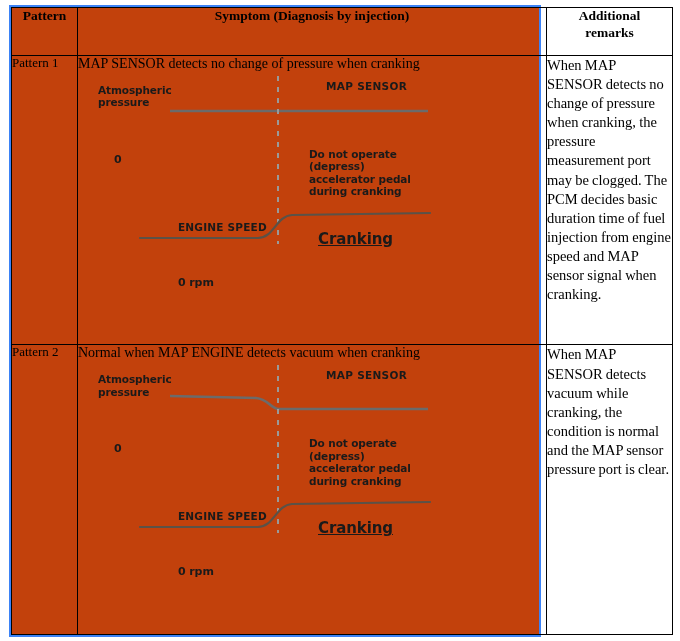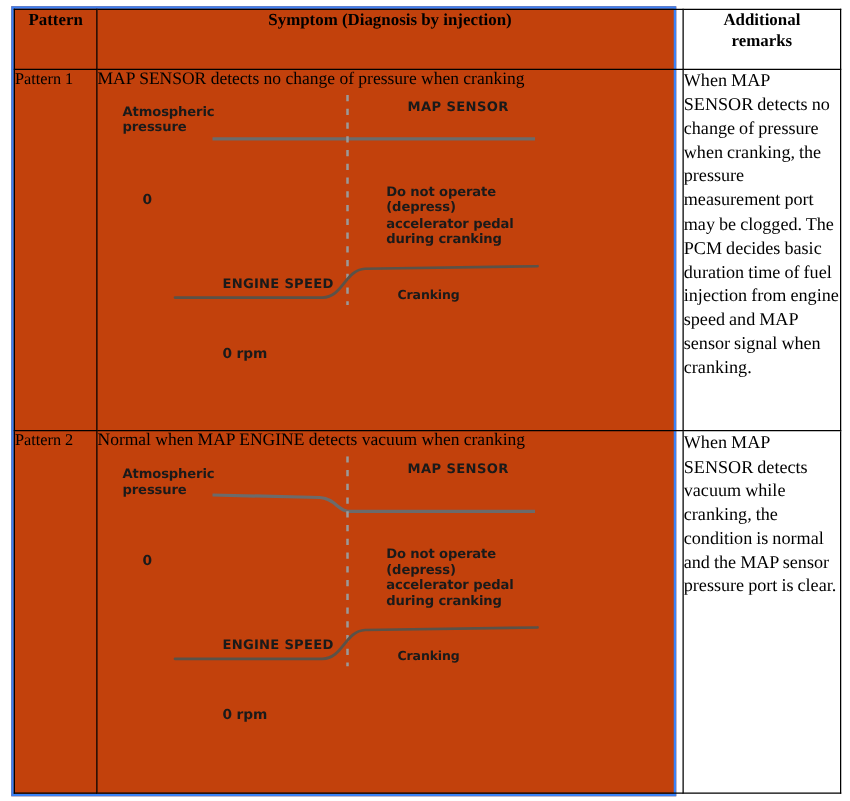--- a/index.html
+++ b/index.html
@@ -96,21 +96,21 @@
     line-height: 1.18;
     letter-spacing: -0.1px;
     white-space: pre-line;
   }
   .dlabel.atm       { left: 8px;   top: 8px; margin-left: 12px; }
   .dlabel.zero      { left: 36px;  top: 78px; font-size: 11px; }
   .dlabel.mapsensor { left: 248px; top: 4px;  letter-spacing: 0.3px; }
   .dlabel.note      { left: 231px; top: 72px; }
   .dlabel.espeed    { left: 100px; top: 145px; letter-spacing: 0.2px; }
   .dlabel.zerorpm   { left: 100px; top: 164px; font-size: 11px; margin-top: 37px; }
-  .dlabel.cranking  { left: 240px; top: 155px; font-size: 10px; }
+  .dlabel.cranking  { left: 240px; top: 155px; font-size: 15px; text-decoration: underline; }
 
   .r2 .dlabel.atm       { top: 8px; }
   .r2 .dlabel.zero      { top: 78px; }
   .r2 .dlabel.mapsensor { top: 4px; }
   .r2 .dlabel.note      { top: 72px; }
   .r2 .dlabel.espeed    { top: 145px; }
   .r2 .dlabel.zerorpm   { top: 164px; }
   .r2 .dlabel.cranking  { top: 155px; }
 </style>
 </head>

